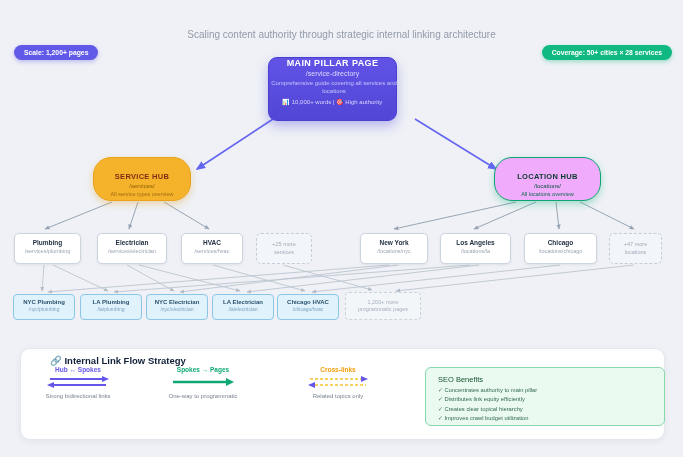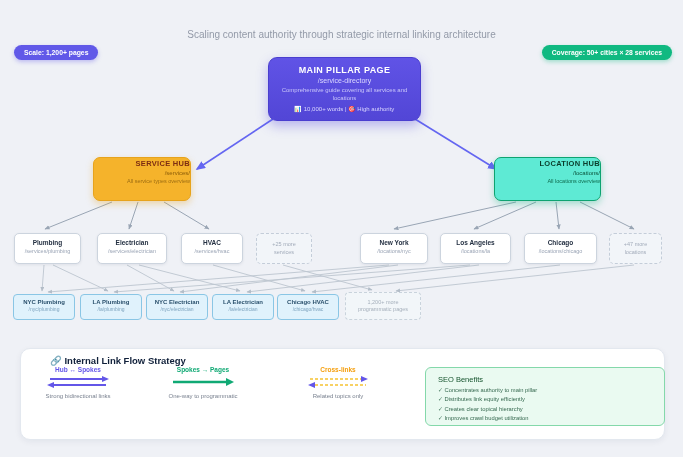--- a/index.html
+++ b/index.html
@@ -9,30 +9,30 @@
   .abs{position:absolute;z-index:2;box-sizing:border-box;}
   .center{text-align:center;}
 
   .page-title{left:0;top:9px;width:683px;font-size:15.5px;font-weight:bold;color:#1f2a44;letter-spacing:.2px;}
   .page-subtitle{left:0;top:29px;width:683px;font-size:10px;color:#939aa8;}
 
   .pill{border-radius:9px;color:#fff;font-size:6.8px;font-weight:bold;padding:4px 10px;white-space:nowrap;}
   .pill-scale{left:14px;top:45px;background:#6159e8;box-shadow:0 2px 4px rgba(97,89,232,.35);}
   .pill-coverage{right:11px;top:45px;background:#10b981;box-shadow:0 2px 4px rgba(16,185,129,.35);}
 
-  .pillar{left:268px;top:57px;width:153px;height:64px;background:linear-gradient(180deg,#6053e6,#5246d6);
-    border:1.5px solid #4a3ecf;border-radius:9px;box-shadow:0 5px 12px rgba(80,70,220,.35);color:#fff;padding-top:7px;}
+  .pillar{left:268px;top:57px;width:129px;height:64px;background:linear-gradient(180deg,#6053e6,#5246d6);
+    border:1.5px solid #4a3ecf;border-radius:9px;box-shadow:0 5px 12px rgba(80,70,220,.35);color:#fff;}
   .pillar-title{font-size:9px;font-weight:bold;letter-spacing:.4px;}
   .pillar-url{font-size:7px;color:#ddd9ff;margin-top:2px;}
   .pillar-desc{font-size:6px;color:#c9c5fa;margin:3px auto 0;width:130px;line-height:1.25;}
   .pillar-stats{font-size:6px;color:#d9d5ff;margin-top:3px;}
 
-  .hub{border-radius:7px;height:44px;padding-top:1px;text-align:right;}
+  .hub{border-radius:18px;height:44px;padding-top:14px;}
   .hub-service{left:93px;top:157px;width:98px;background:#f5b32b;border:1px solid #e7a31c;box-shadow:0 3px 7px rgba(229,160,30,.35);}
-  .hub-location{left:494px;top:157px;width:107px;background:#5eead4;border:1px solid #0ea371;box-shadow:0 3px 7px rgba(16,180,125,.35);}
+  .hub-location{left:494px;top:157px;width:107px;background:#f0abfc;border:1px solid #0ea371;box-shadow:0 3px 7px rgba(16,180,125,.35);}
   .hub-title{font-size:7.5px;font-weight:bold;letter-spacing:.3px;}
   .hub-service .hub-title{color:#7c2d12;}
   .hub-service .hub-url{color:#8d5d08;}
   .hub-service .hub-desc{color:#9d6d12;}
   .hub-location .hub-title{color:#0a3b2a;}
   .hub-location .hub-url{color:#0b533c;}
   .hub-location .hub-desc{color:#0e6b4e;}
   .hub-url{font-size:6px;margin-top:2px;}
   .hub-desc{font-size:5.5px;margin-top:2px;}
 

